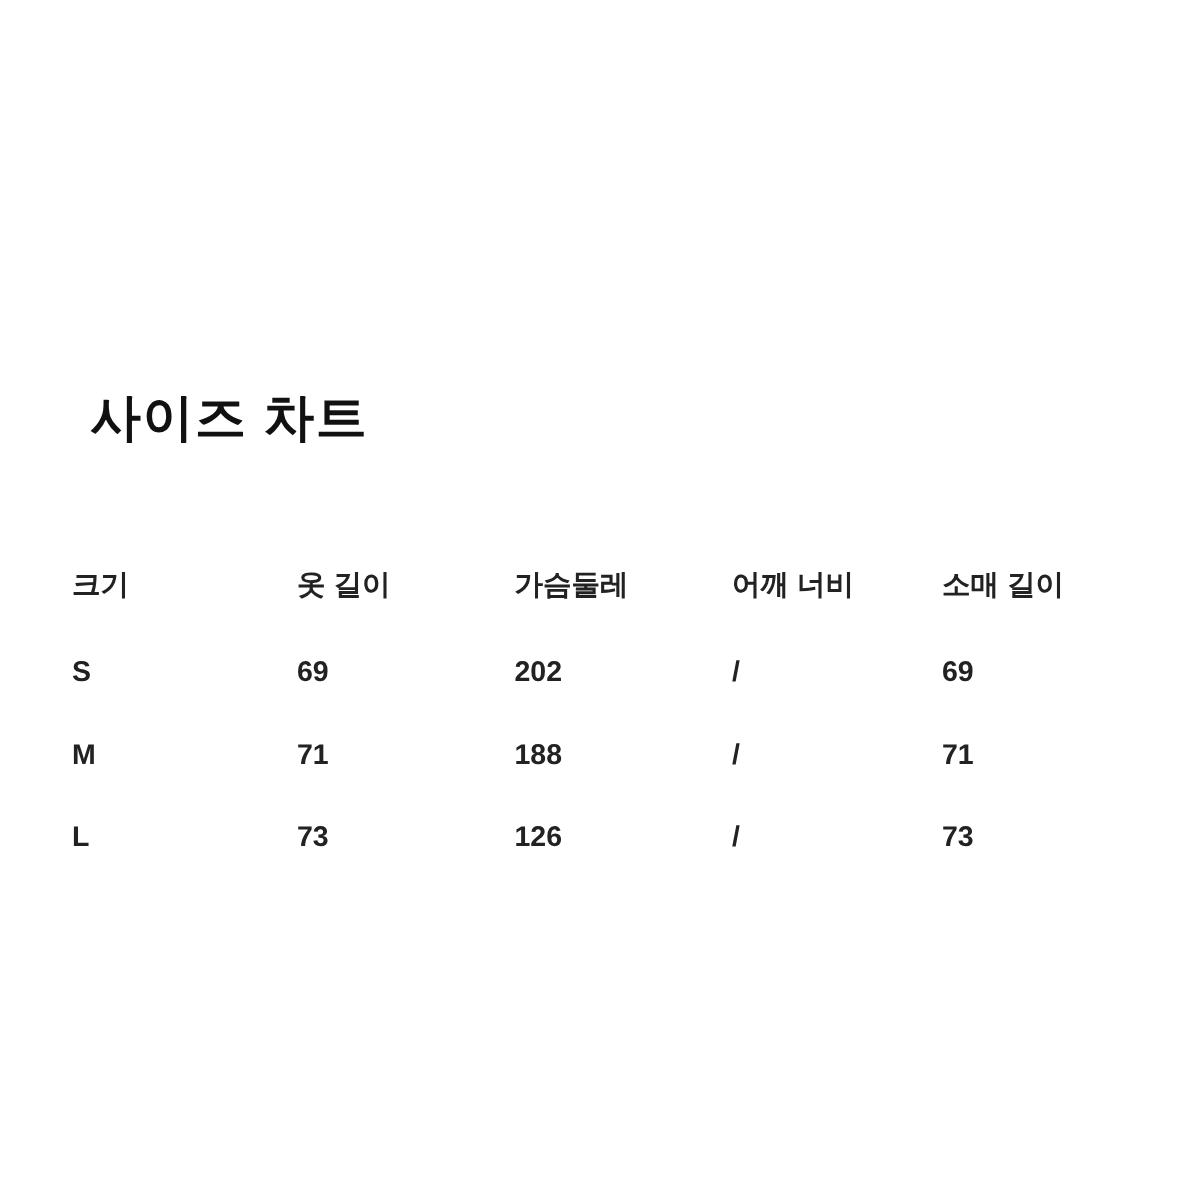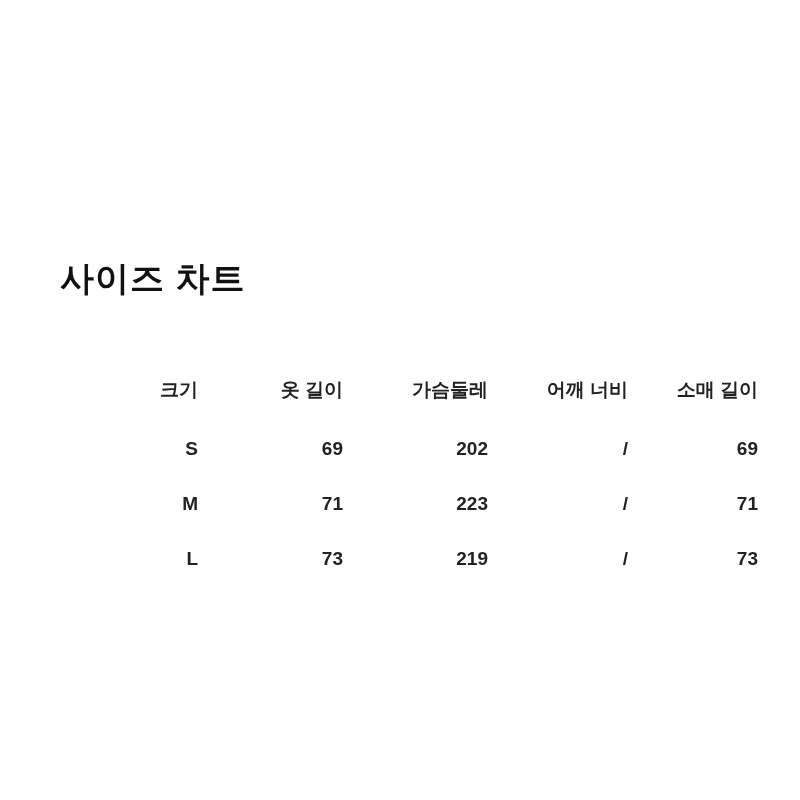--- a/index.html
+++ b/index.html
@@ -36,21 +36,21 @@
     left: 48px;
     top: 362px;
     width: 710px;
     border-collapse: collapse;
     table-layout: fixed;
   }
   .chart th, .chart td {
     font-size: 19px;
     font-weight: bold;
     color: #222222;
-    text-align: right;
+    text-align: left;
     padding: 0;
     height: 55px;
     vertical-align: middle;
   }
   .chart th {
     padding-bottom: 4px;
   }
   .chart col.c0 { width: 150px; }
   .chart col.c1 { width: 145px; }
   .chart col.c2 { width: 145px; }
@@ -85,27 +85,27 @@
       <tr>
         <td>S</td>
         <td>69</td>
         <td>202</td>
         <td>/</td>
         <td>69</td>
       </tr>
       <tr>
         <td>M</td>
         <td>71</td>
-        <td>223</td>
+        <td>188</td>
         <td>/</td>
         <td>71</td>
       </tr>
       <tr>
         <td>L</td>
         <td>73</td>
-        <td>219</td>
+        <td>126</td>
         <td>/</td>
         <td>73</td>
       </tr>
     </tbody>
   </table>
 
 </div>
 
 </body></html>

